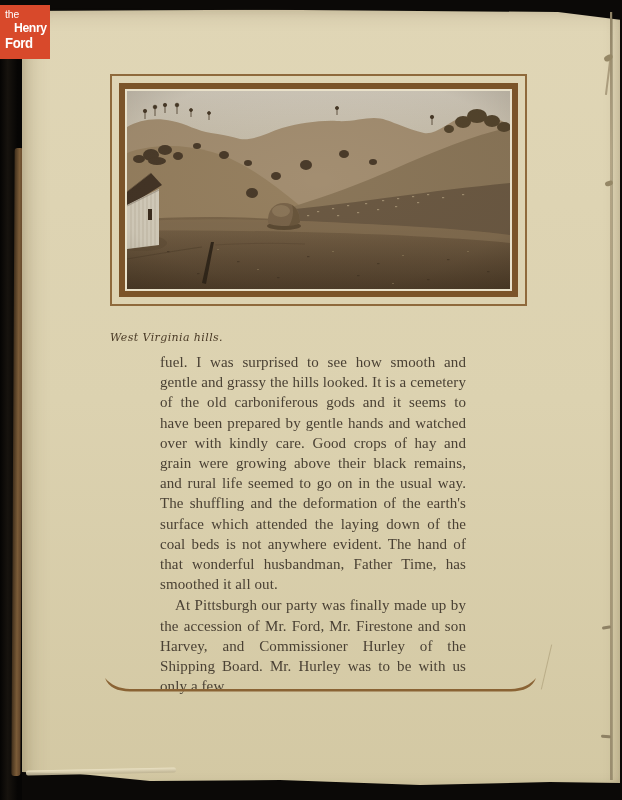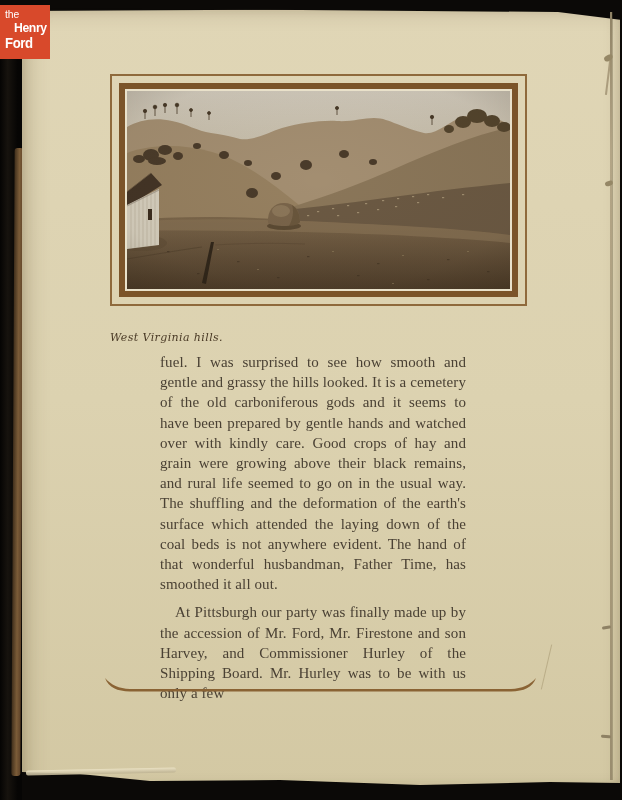--- a/index.html
+++ b/index.html
@@ -62,21 +62,21 @@
     font-family:"DejaVu Serif",serif;font-style:italic;
     font-size:11px;color:var(--caption,#4a3a26);letter-spacing:.4px;margin-top:21px;
   }
   
   .text-block{
     position:absolute;left:138px;top:344px;width:306px;
     color:var(--text,#4a4134);font-size:15px;line-height:20.2px;
     text-align:justify;letter-spacing:.1px;
   }
   .text-block p{margin:0;}
-  .text-block p + p{text-indent:15px;margin-top:8px;}
+  .text-block p + p{text-indent:15px;margin-top:1px;}
   
   .ornament{position:absolute;left:81px;top:668px;}
   
   .thread{
     position:absolute;left:610px;top:12px;width:2px;height:768px;z-index:7;
     background:linear-gradient(180deg,#8f8265,#b3a586 18%,#a89a7a 70%,#998c6e);
     box-shadow:1px 0 0 rgba(90,80,55,.35);
   }
   .knot{position:absolute;z-index:8;background:#958766;border-radius:50% 40% 60% 50%;}
   .k1{left:604px;top:55px;width:9px;height:6px;transform:rotate(-25deg);}

